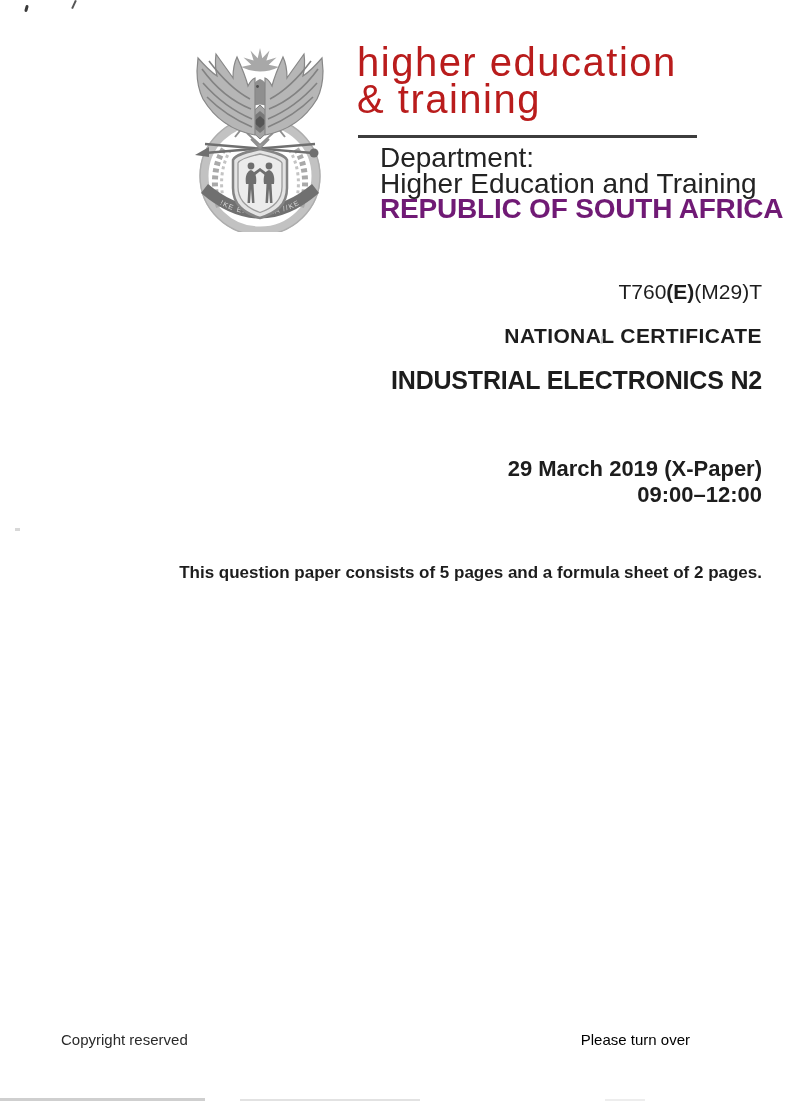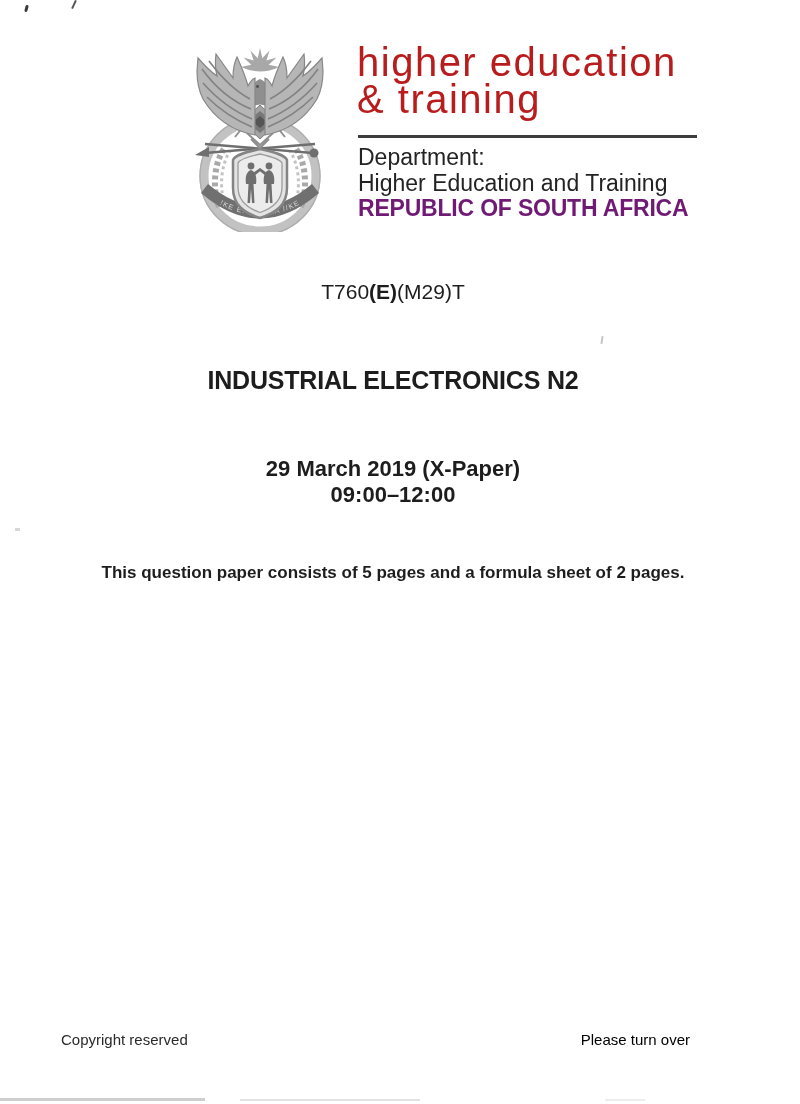--- a/index.html
+++ b/index.html
@@ -40,40 +40,40 @@
   .masthead-rule {
     position: absolute;
     left: 358px;
     top: 135px;
     width: 339px;
     height: 3px;
     background: #3d3d3d;
   }
   .dept-block {
     position: absolute;
-    left: 358px;
+    left: 380px;
     top: 145px;
     width: 360px;
-    font-size: 23px;
+    font-size: 28px;
     line-height: 25.5px;
     color: #232323;
     white-space: nowrap;
   }
   .dept-block .country {
     font-weight: 700;
     letter-spacing: -0.2px;
     color: #701a75;
   }
 
   
   .centercol {
     position: absolute;
-    left: 12px;
+    left: 0;
     width: 762px;
-    text-align: center;
+    text-align: right;
     white-space: nowrap;
   }
   .paper-code   { top: 280px; font-size: 21px; }
   .paper-code b { font-weight: 700; }
   .certificate  { top: 324px; font-size: 21px; font-weight: 700; letter-spacing: 0.4px; }
   .subject      { top: 366px; font-size: 25px; font-weight: 700; letter-spacing: -0.2px; }
   .subject-code { top: 414px; font-size: 21px; }
   .datetime     { top: 456px; font-size: 22px; font-weight: 700; line-height: 26px; }
   .consists     { top: 563px; font-size: 17px; font-weight: 700; }
 
@@ -177,20 +177,21 @@
   <div class="dept-block">
     <div>Department:</div>
     <div>Higher Education and Training</div>
     <div class="country">REPUBLIC OF SOUTH AFRICA</div>
   </div>
 
   <div class="centercol paper-code">
     <span>T760</span><b>(E)</b><span>(M29)T</span>
   </div>
 
+  <div class="centercol certificate">NATIONAL CERTIFICATE</div>
 
   <div class="centercol subject">INDUSTRIAL ELECTRONICS N2</div>
 
 
   <div class="centercol datetime">
     <div>29 March 2019 (X-Paper)</div>
     <div>09:00–12:00</div>
   </div>
 
   <div class="centercol consists">This question paper consists of 5 pages and a formula sheet of 2 pages.</div>

